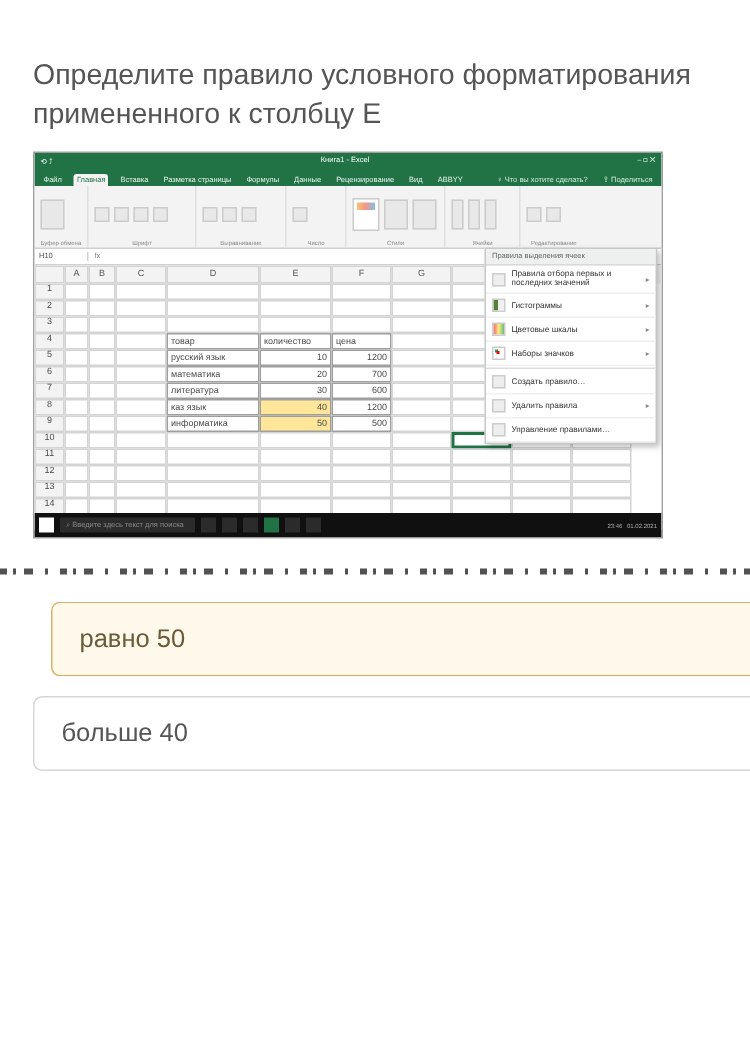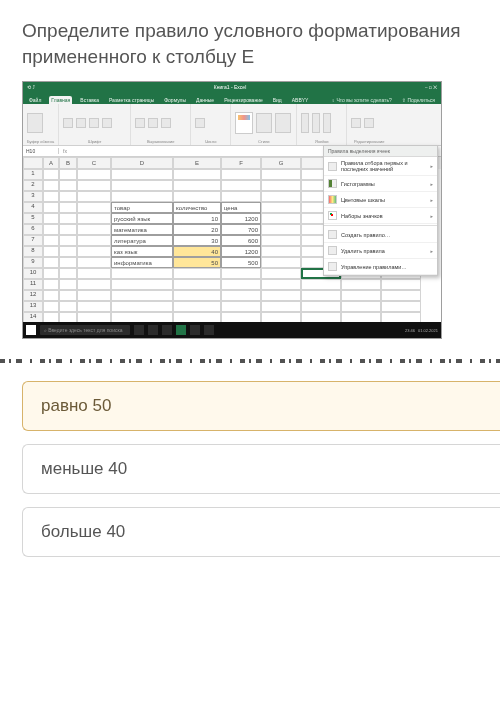--- a/index.html
+++ b/index.html
@@ -9,20 +9,21 @@
     width: 500px;
     height: 706px;
     overflow: hidden;
     color: #4a4a4a;
   }
   .question {
     padding: 18px 22px 12px 22px;
     font-size: 19px;
     line-height: 1.35;
     color: #555;
+    margin-top: 20px;
   }
   .shot {
     margin: 0 22px 10px 22px;
     width: 420px;
     height: 258px;
     position: relative;
     background: #fff;
     border: 1px solid #9e9e9e;
     overflow: hidden;
     font-size: 7px;
@@ -202,20 +203,21 @@
     padding: 0 18px;
     font-size: 17px;
     color: #555;
     background:#fff;
     cursor:pointer;
   }
   .opt.selected {
     border-color: #d7b36a;
     background: #fff9ec;
     color: #6b5a38;
+    margin-left: 12px;
   }
 </style>
 </head>
 <body>
 
 <div class="question">Определите правило условного форматирования примененного к столбцу E</div>
 
 <div class="shot">
   <div class="titlebar">
     <span class="left">⟲ ⤴</span>
@@ -564,15 +566,14 @@
       <span>23:46</span>
       <span>01.02.2021</span>
     </div>
   </div>
 </div>
 
 <div class="divider"></div>
 
 <div class="answers">
   <div class="opt selected">равно 50</div>
-  <div class="opt">меньше 40</div>
   <div class="opt">больше 40</div>
 </div>
 
 </body></html>

